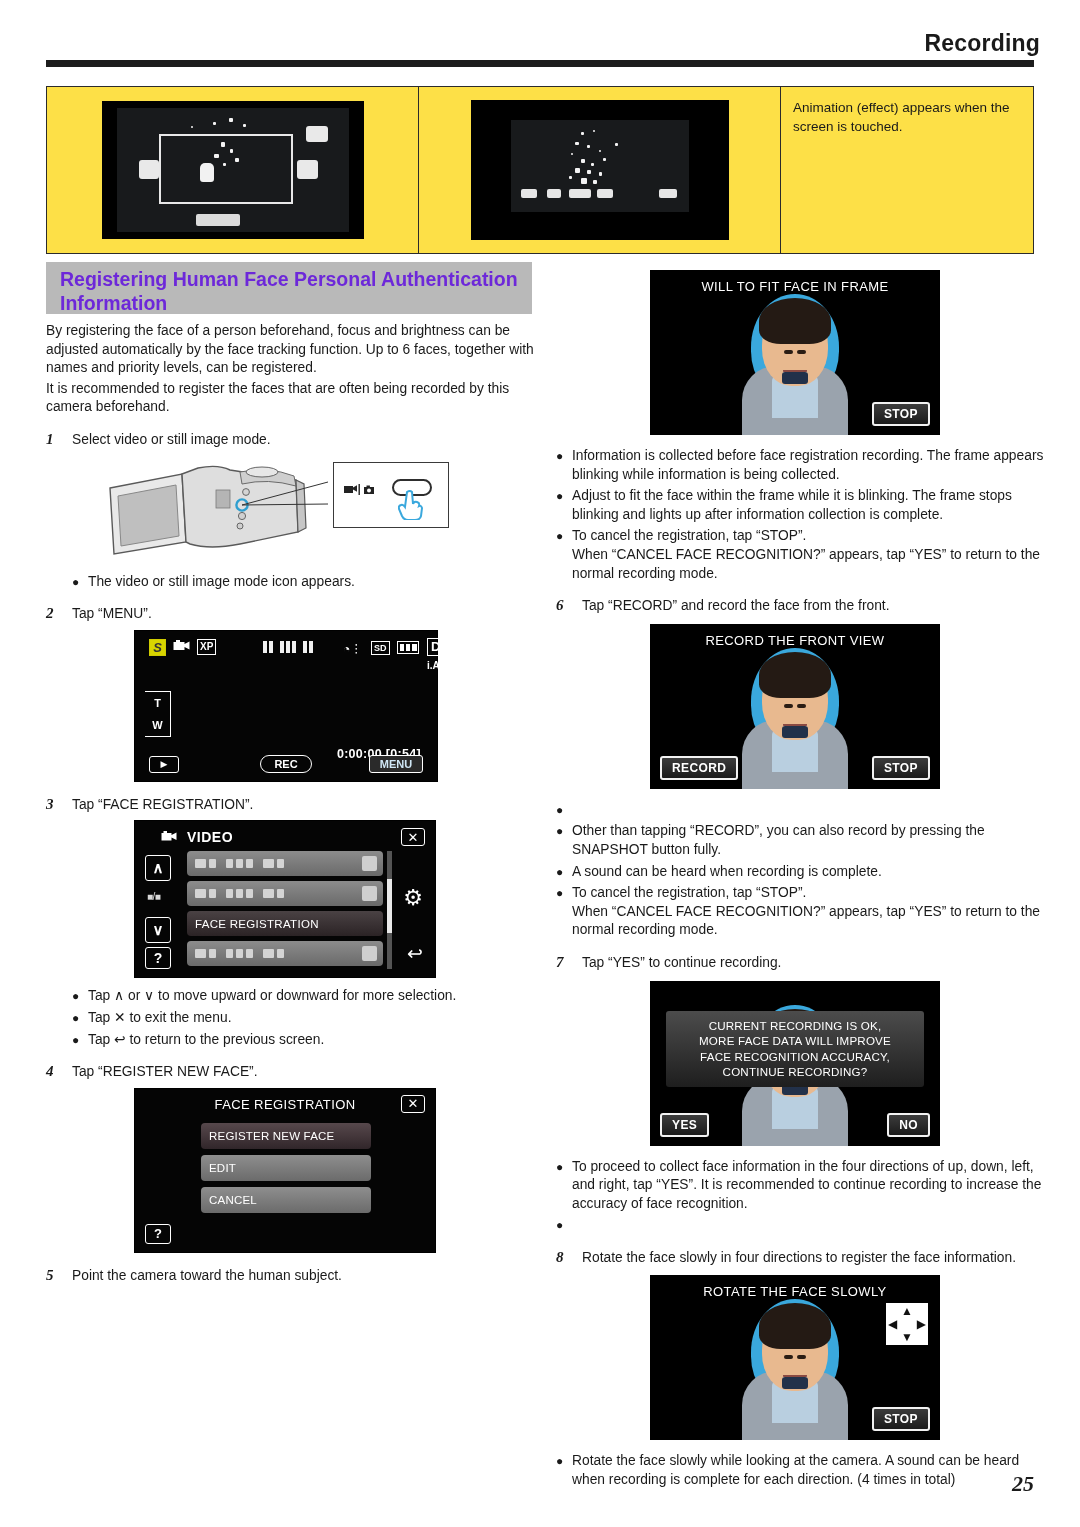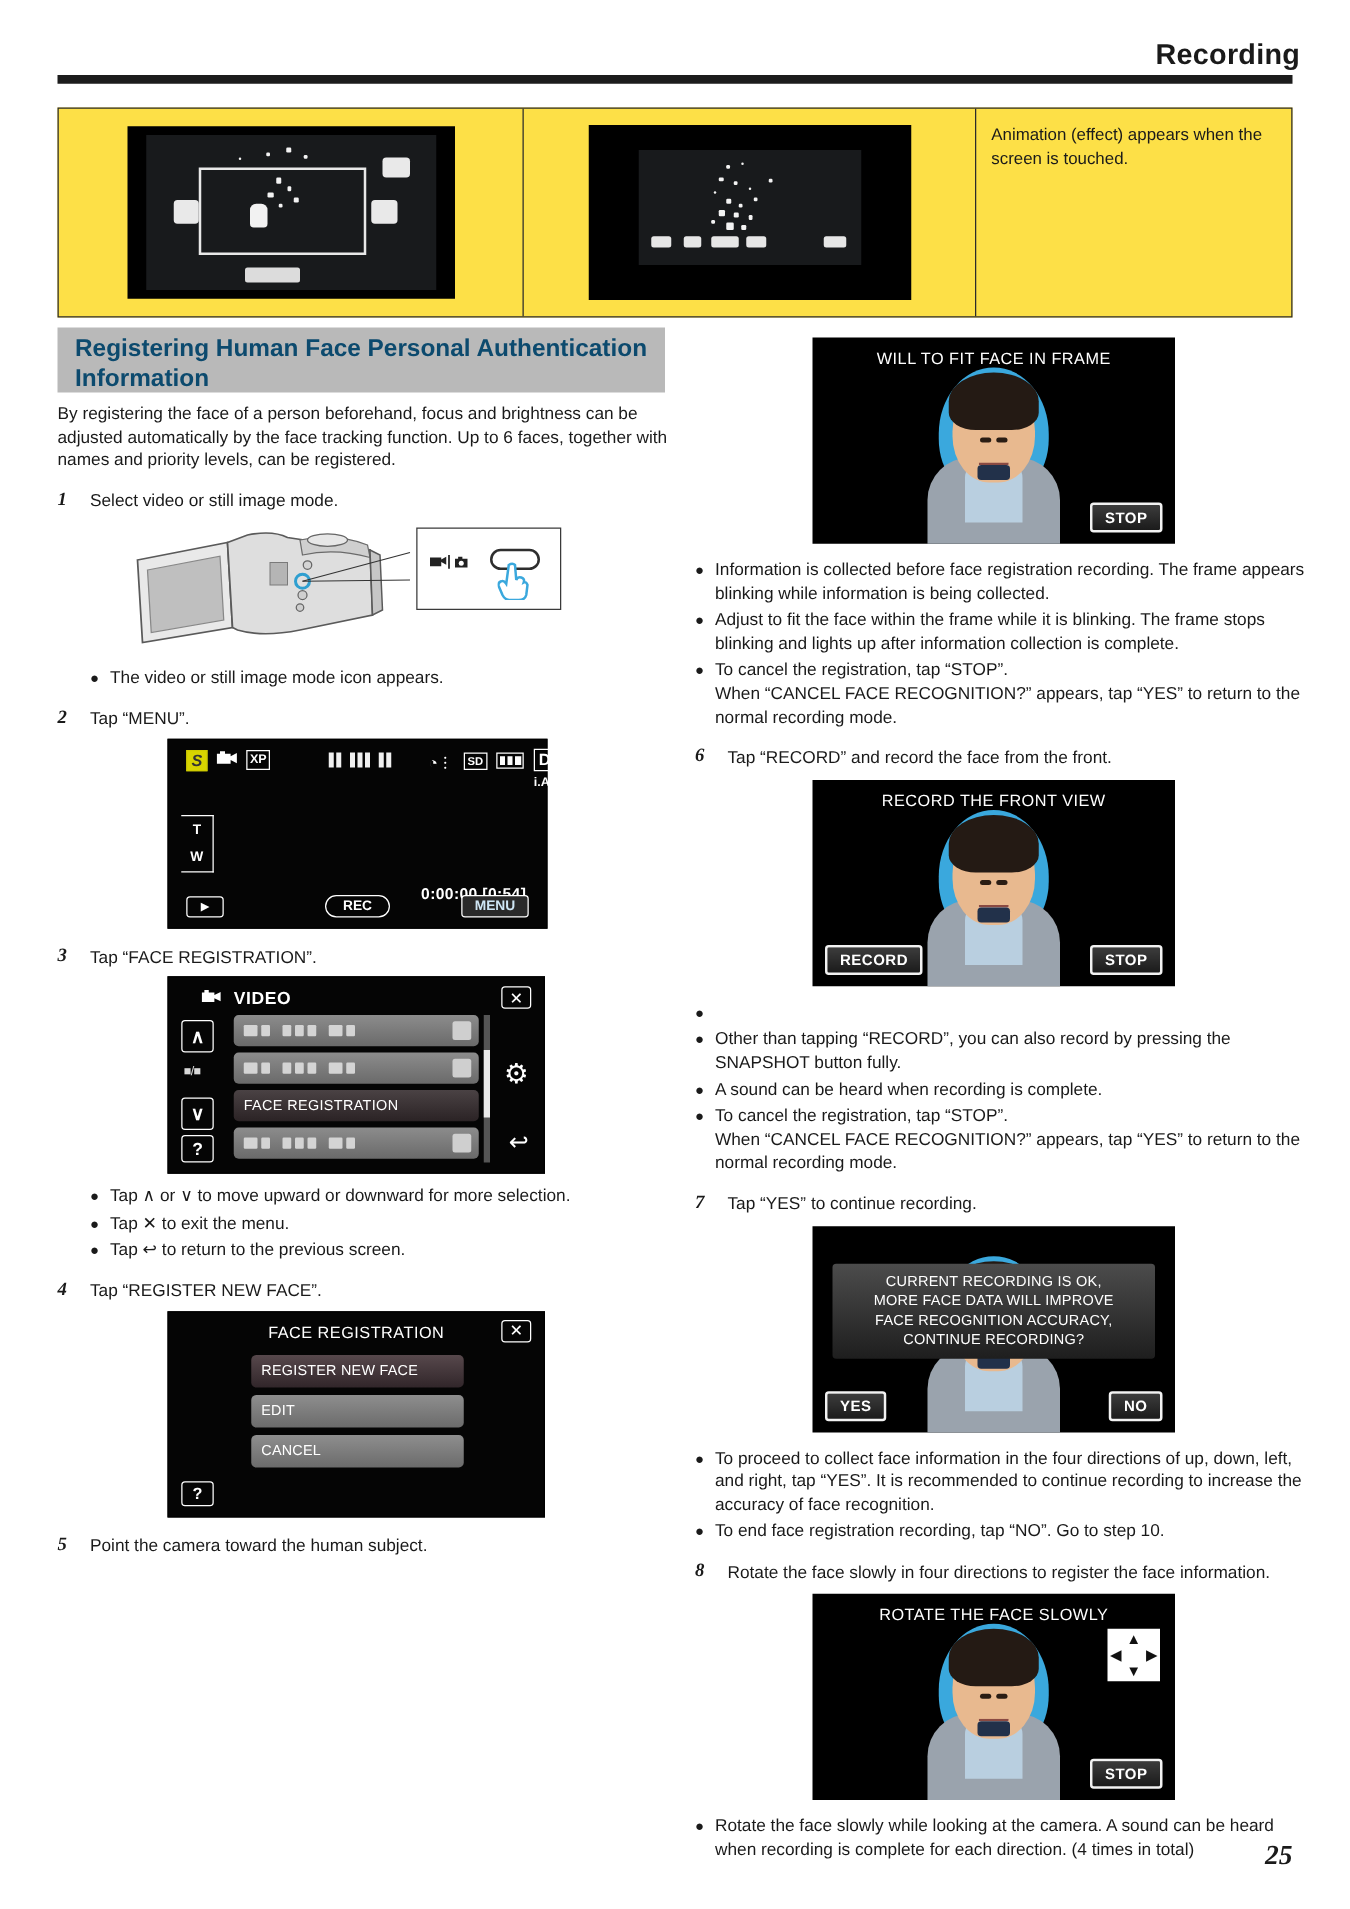--- a/index.html
+++ b/index.html
@@ -58,21 +58,21 @@
   .icon-chip { position:absolute; background:#e9e9e9; border-radius:3px; }
   .btm-bar { position:absolute; left: 79px; bottom: 6px; width: 44px; height: 12px; background:#dcdcdc; border-radius:2px; }
   .osd-chip { position:absolute; bottom: 14px; background:#e6e6e6; height: 9px; border-radius: 2px; }
 
   
   .section-head {
     position:absolute; left: 46px; top: 262px; width: 486px; height: 52px;
     background: #b9b9b9; padding: 6px 0 0 14px;
   }
   .section-head h1 {
-    font-size: 19.5px; font-weight: bold; line-height: 23.5px; color:#0c4a6e;
+    font-size: 19.5px; font-weight: bold; line-height: 23.5px; color:#6d28d9;
   }
 
   
   .col-left { position:absolute; left: 46px; top: 322px; width: 496px; }
   .col-right { position:absolute; left: 556px; top: 262px; width: 490px; }
 
   .para { font-size: 13.8px; line-height: 18.6px; margin-bottom: 2px; }
   .para.gap { margin-top: 0px; }
 
   
@@ -384,20 +384,21 @@
     </div>
   </div>
 
   <div class="section-head">
     <h1>Registering Human Face Personal Authentication Information</h1>
   </div>
 
   <div class="col-left">
 
     <div class="para">By registering the face of a person beforehand, focus and brightness can be adjusted automatically by the face tracking function. Up to 6 faces, together with names and priority levels, can be registered.</div>
+    <div class="para gap">It is recommended to register the faces that are often being recorded by this camera beforehand.</div>
 
     <div class="step">
       <div class="step-num">1</div>
       <div class="step-text">Select video or still image mode.</div>
     </div>
 
     <div class="cam-ill">
       <svg width="250" height="104" viewBox="0 0 250 104" style="position:absolute;left:44px;top:2px;">
         <path d="M20 30 L92 16 L96 84 L24 96 Z" fill="#e9e9e9" stroke="#5a5a5a" stroke-width="1.4"></path>
         <path d="M28 38 L86 27 L89 78 L31 88 Z" fill="#bfbfbf" stroke="#888" stroke-width="1"></path>
@@ -699,21 +700,20 @@
       <div class="fs-btn right">NO</div>
     </div>
 
     <div class="bullets" style="margin-top:12px;">
       <div class="bul">
         <div class="bul-dot">●</div>
         <div class="bul-txt">To proceed to collect face information in the four directions of up, down, left, and right, tap “YES”. It is recommended to continue recording to increase the accuracy of face recognition.</div>
       </div>
       <div class="bul">
         <div class="bul-dot">●</div>
-        <div class="bul-txt">To end face registration recording, tap “NO”. Go to step 10.</div>
       </div>
     </div>
 
     <div class="step">
       <div class="step-num">8</div>
       <div class="step-text">Rotate the face slowly in four directions to register the face information.</div>
     </div>
 
     <div class="face-screen">
       <div class="fs-title">ROTATE THE FACE SLOWLY</div>

